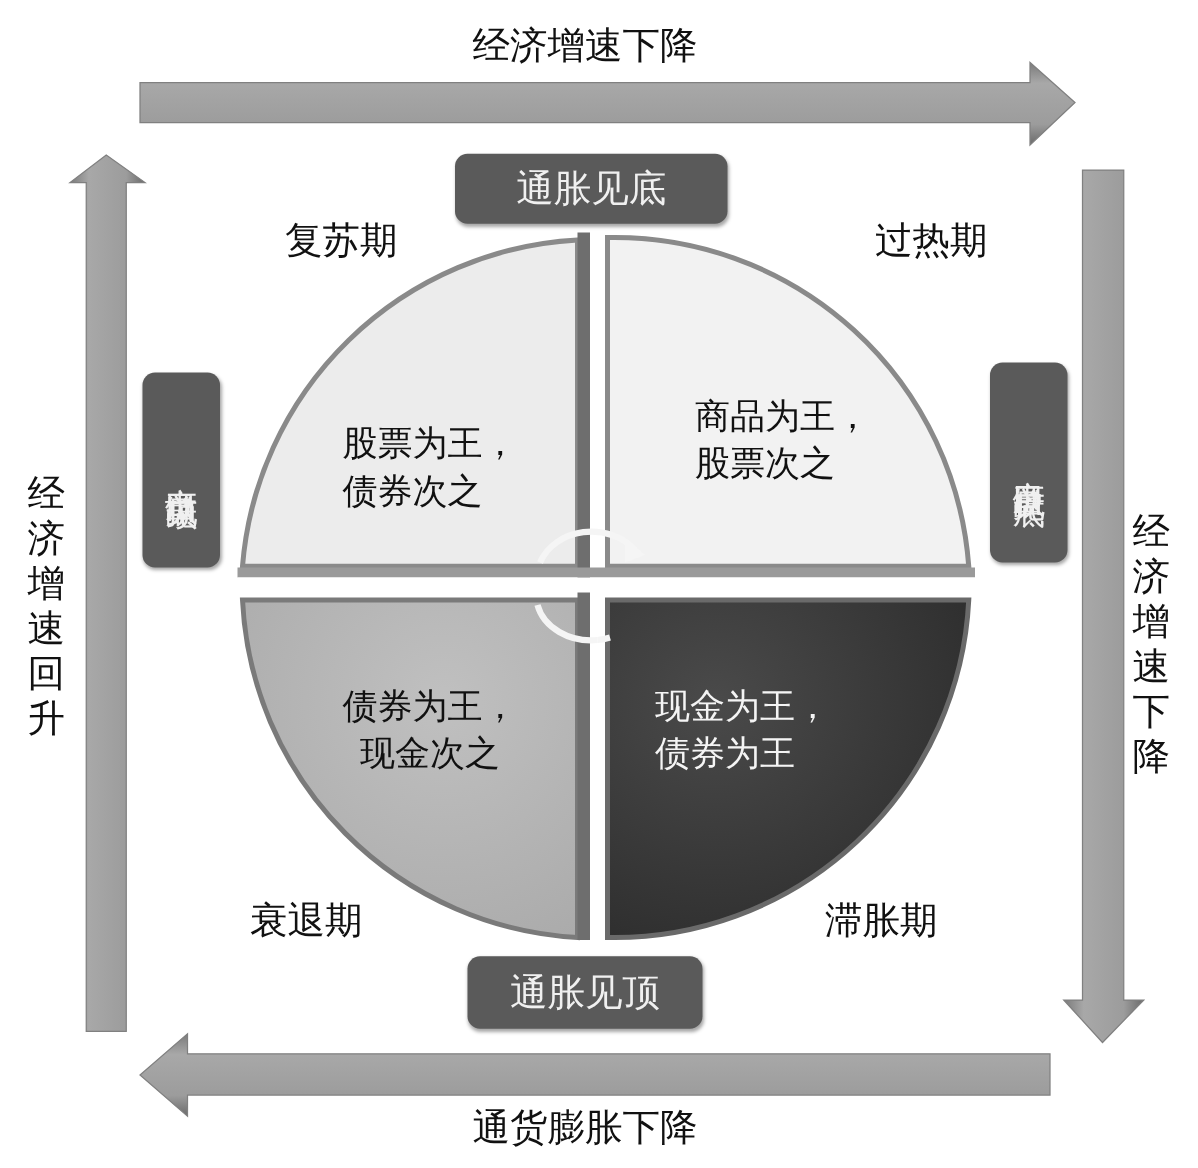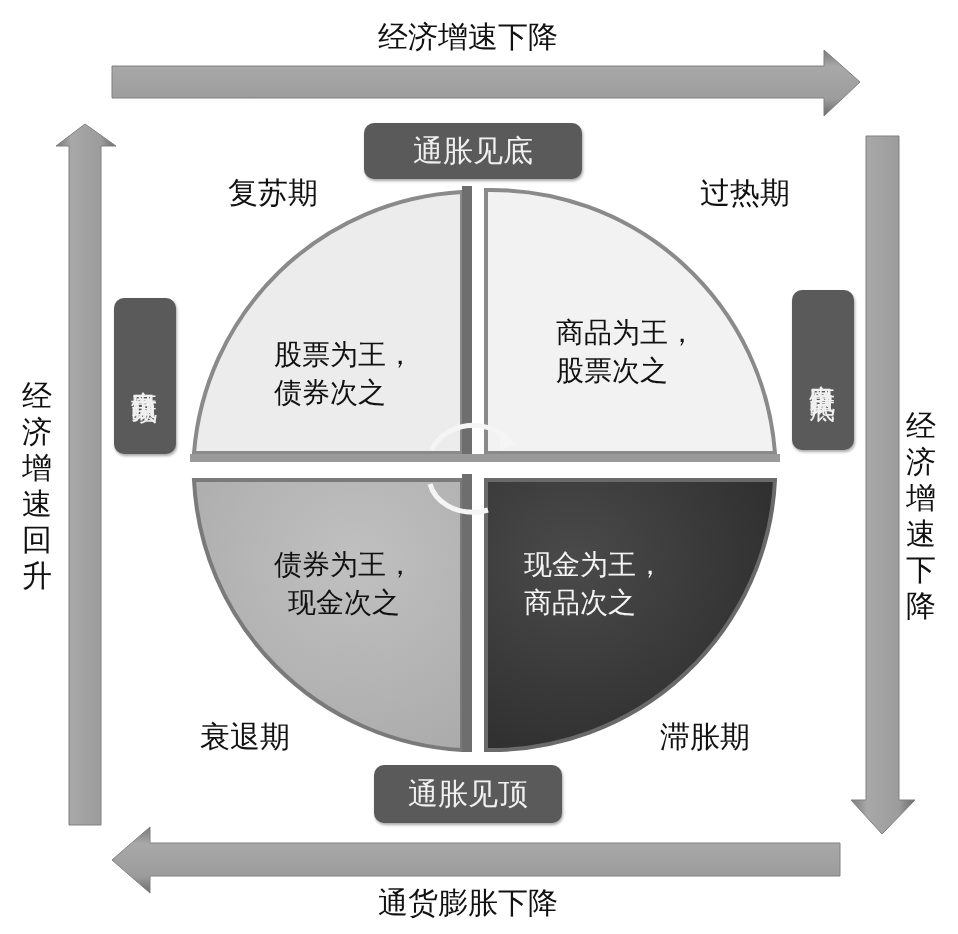--- a/index.html
+++ b/index.html
@@ -96,13 +96,13 @@
 <div class="abs label" style="left:200px; top:722px;">衰退期</div>
 <div class="abs label" style="left:660px; top:722px;">滞胀期</div>
 
 <div class="abs quad-text" style="left:274px; top:314px; color:#111;margin-top:22px;">股票为王，
 债券次之</div>
 <div class="abs quad-text" style="left:524px; top:314px; color:#111;margin-left:32px;">商品为王，
 股票次之</div>
 <div class="abs quad-text" style="left:274px; top:546px; color:#111;text-align:center;">债券为王，
 现金次之</div>
 <div class="abs quad-text" style="left:524px; top:546px; color:#f4f4f4;">现金为王，
-商品次之</div>
+债券为王</div>
 
 </body></html>

